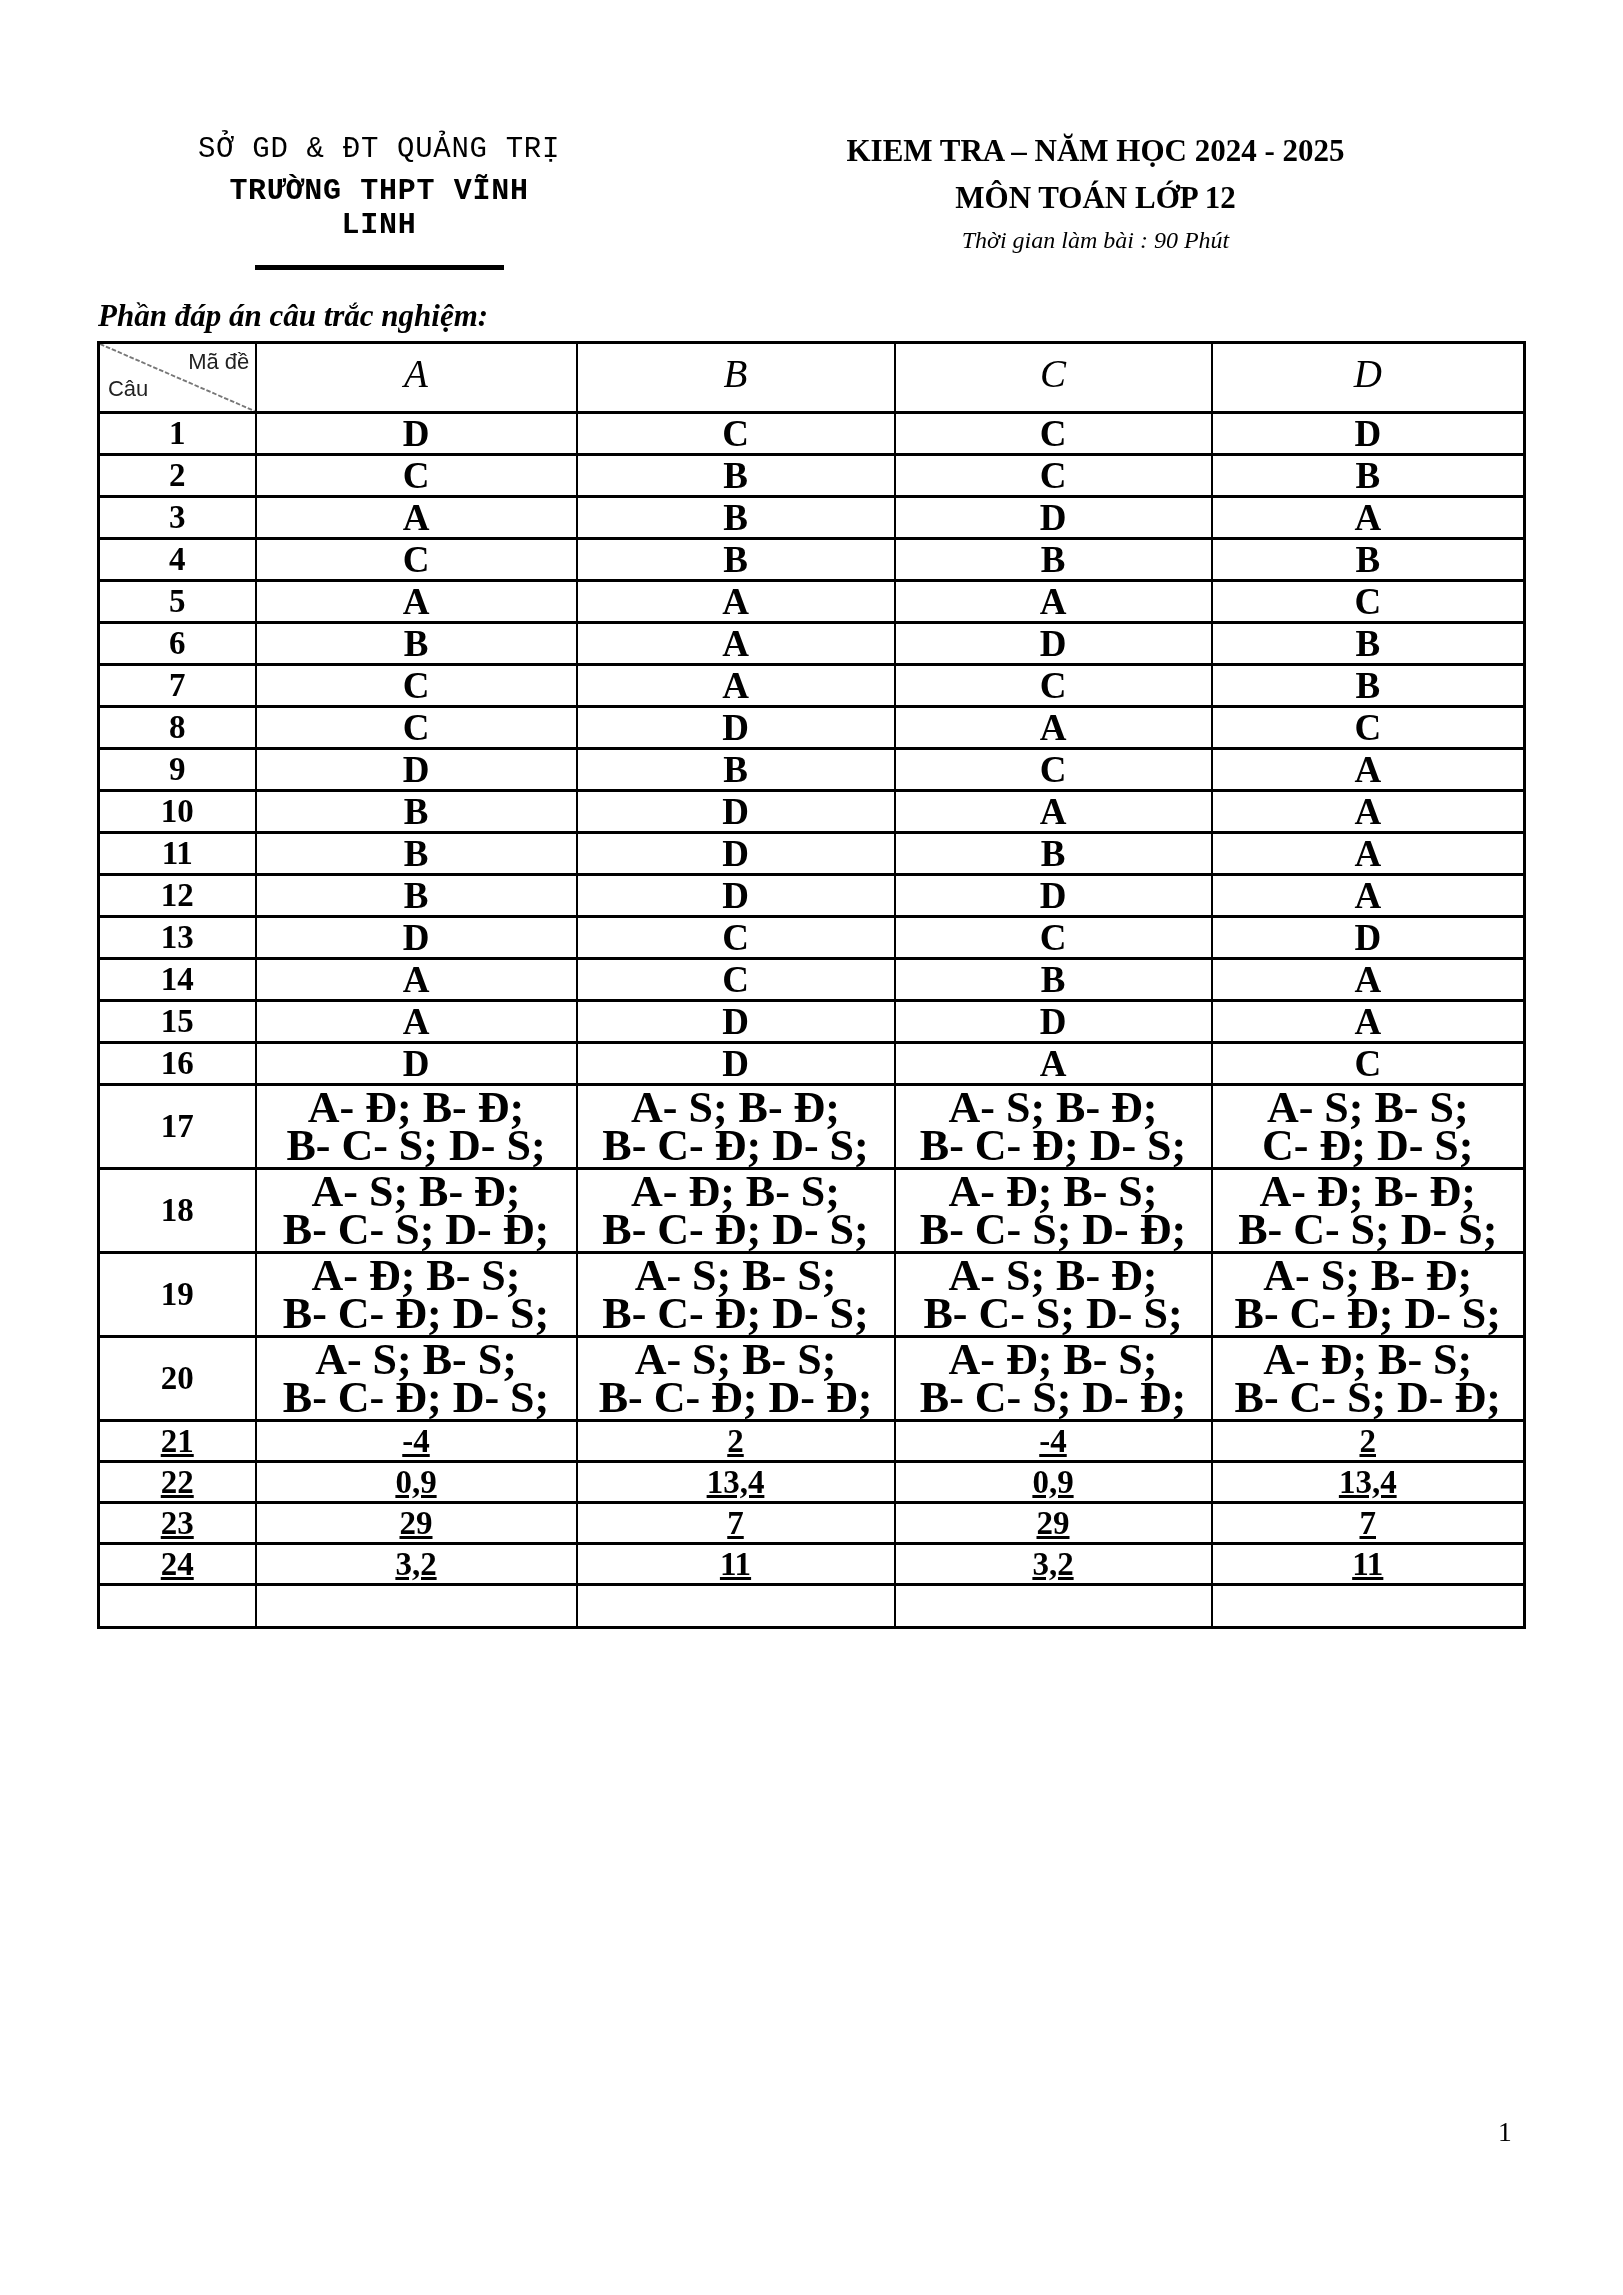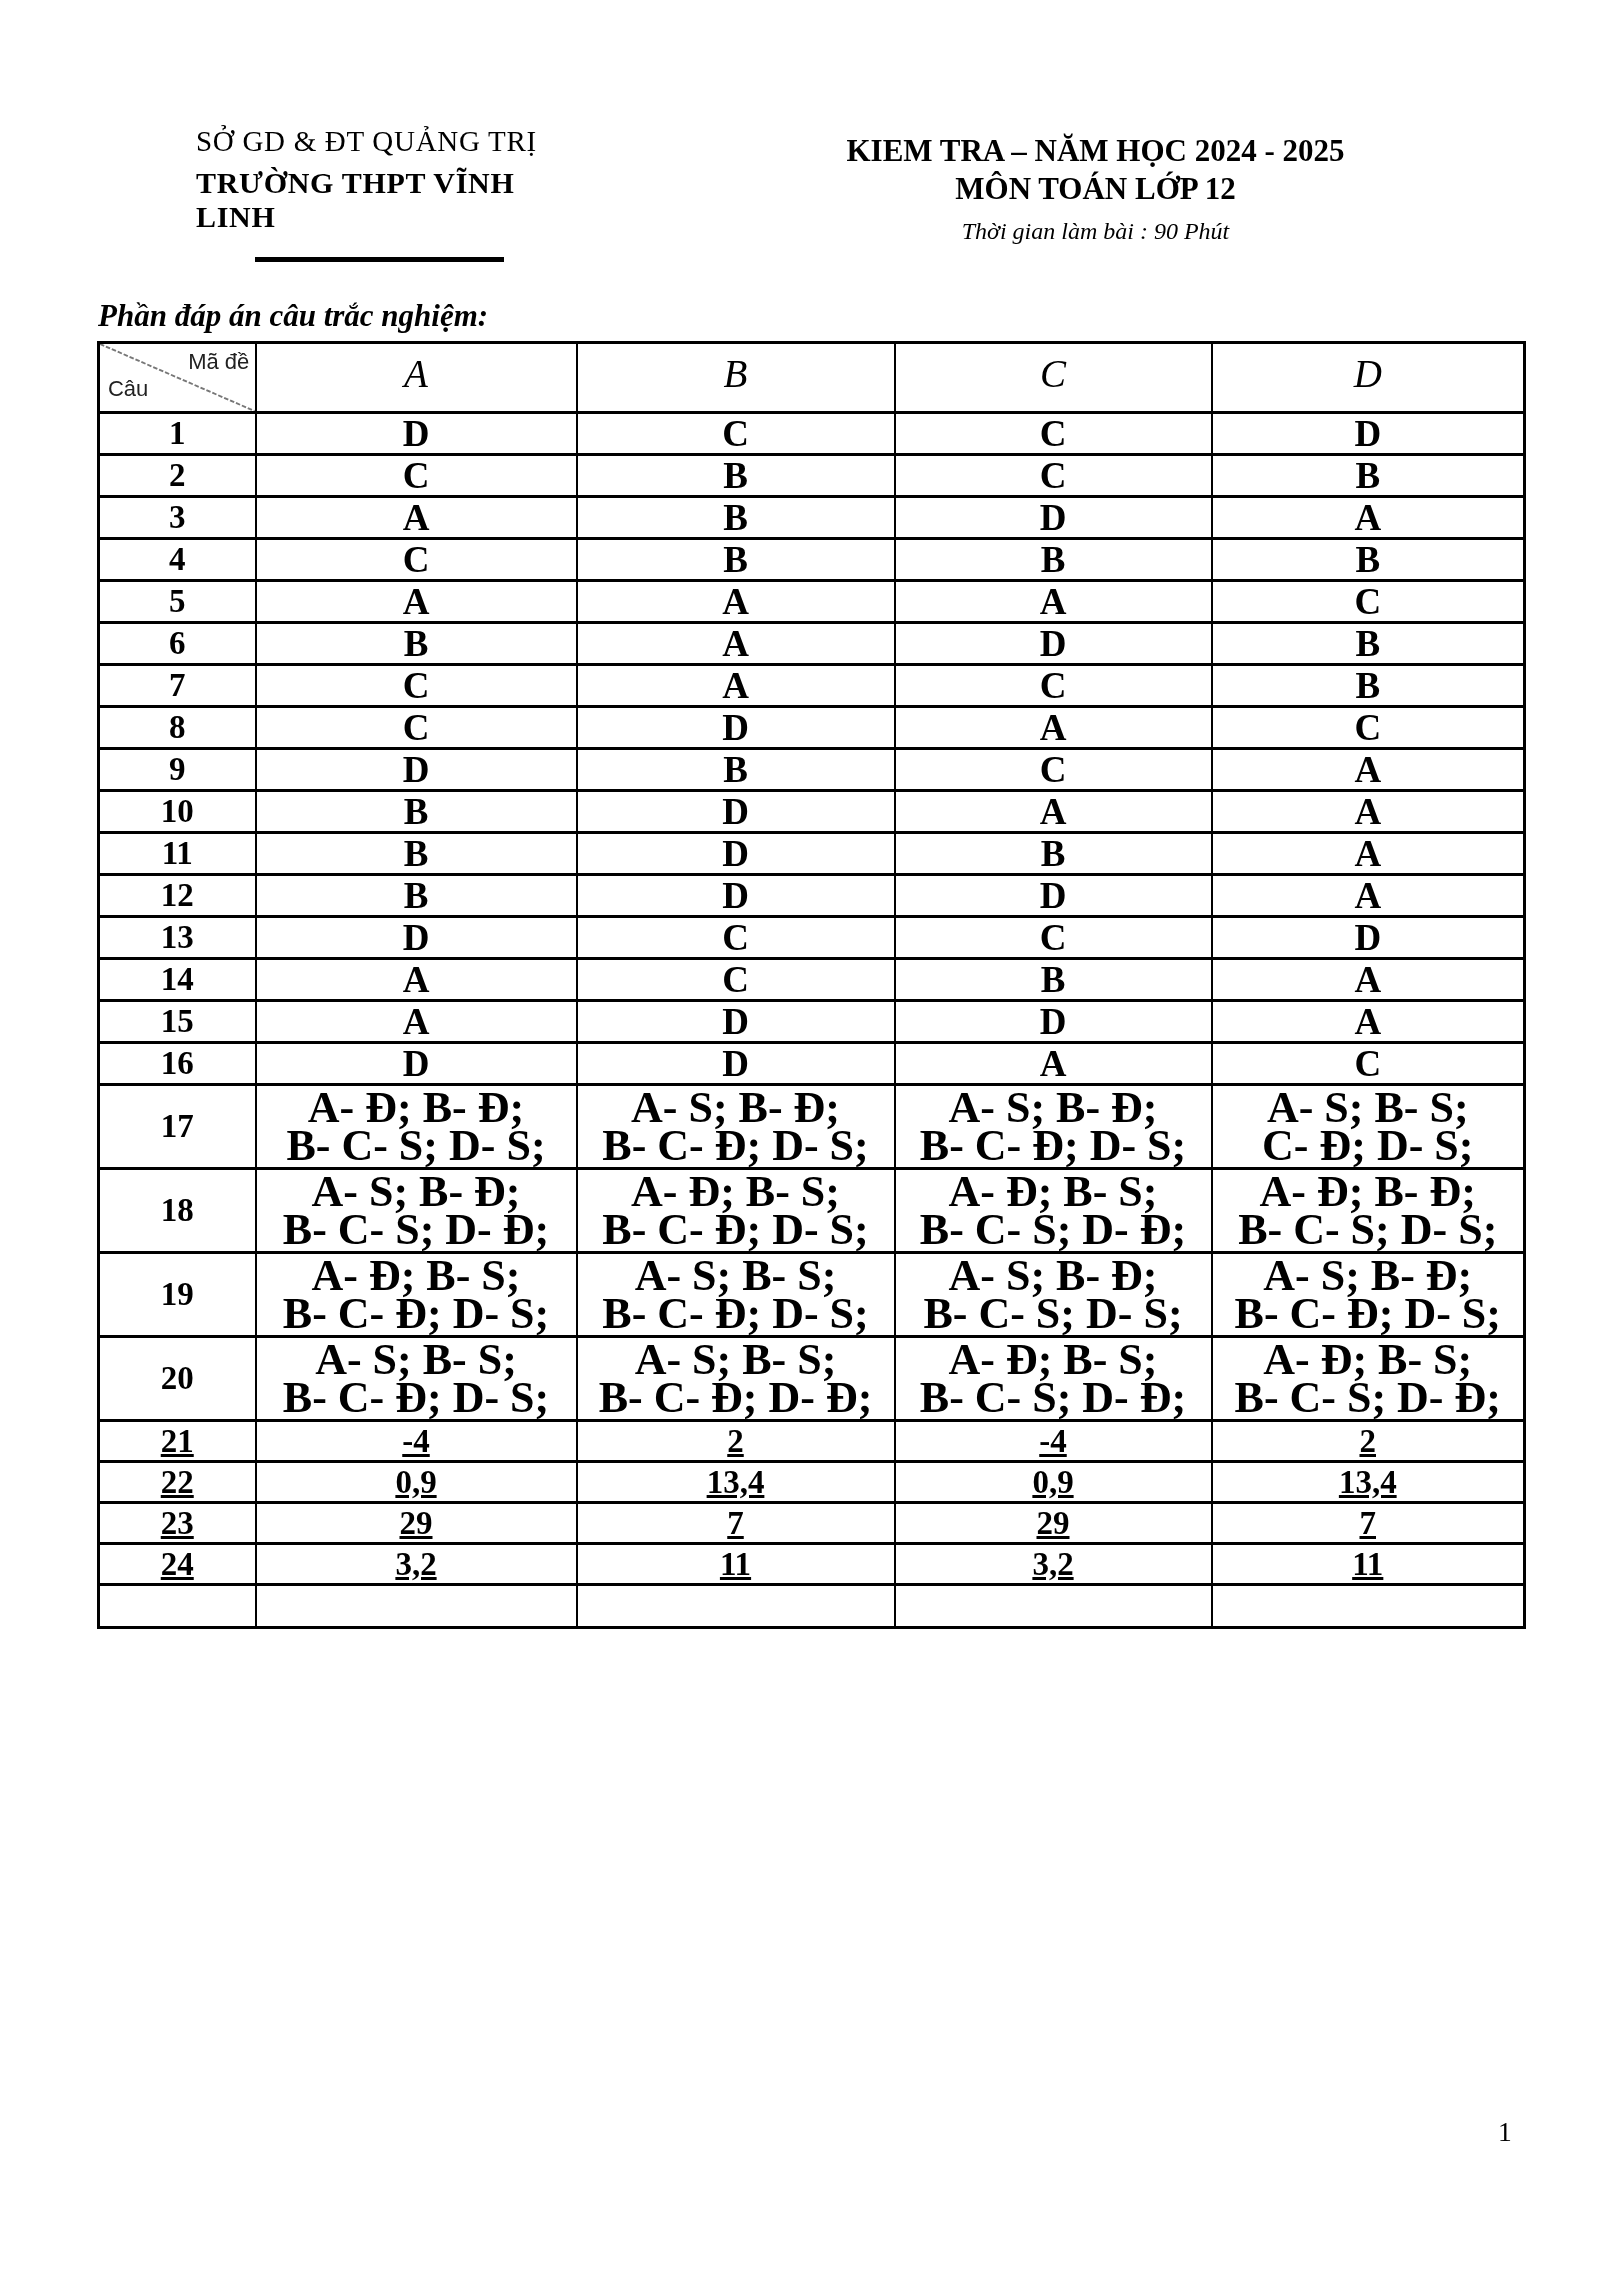--- a/index.html
+++ b/index.html
@@ -7,32 +7,34 @@
   body {
     width:1623px; height:2295px;
     position:relative;
     font-family:"Liberation Serif", serif;
     color:#000;
   }
   .page { position:absolute; inset:0; }
 
   
   .hdr-left {
-    position:absolute; left:196px; top:125px; width:366px;
+    position:absolute; left:196px; top:133px; width:366px;
+    text-align:center;
+    font-family:Liberation Mono, monospace;
   }
   .hdr-left .h1 { font-size:29px; font-weight:400; letter-spacing:0.7px; }
   .hdr-left .h2 { font-size:30px; font-weight:700; margin-top:7.9px; letter-spacing:0.7px; }
   .hdr-left .rule { width:249px; height:4.6px; background:#000; margin:23.6px auto 0 auto; }
 
   .hdr-right {
     position:absolute; left:814px; top:133px; width:563px;
     text-align:center;
   }
   .hdr-right .r1 { font-size:31px; font-weight:700; }
-  .hdr-right .r2 { font-size:31px; font-weight:700; margin-top:2px; }
+  .hdr-right .r2 { font-size:31px; font-weight:700; margin-top:11px; }
   .hdr-right .r3 { font-size:24px; font-style:italic; font-weight:400; margin-top:10.5px; }
 
   
   .section-title {
     position:absolute; left:98px; top:298px;
     font-size:31px; font-weight:700; font-style:italic;
   }
 
   
   table.answers {

